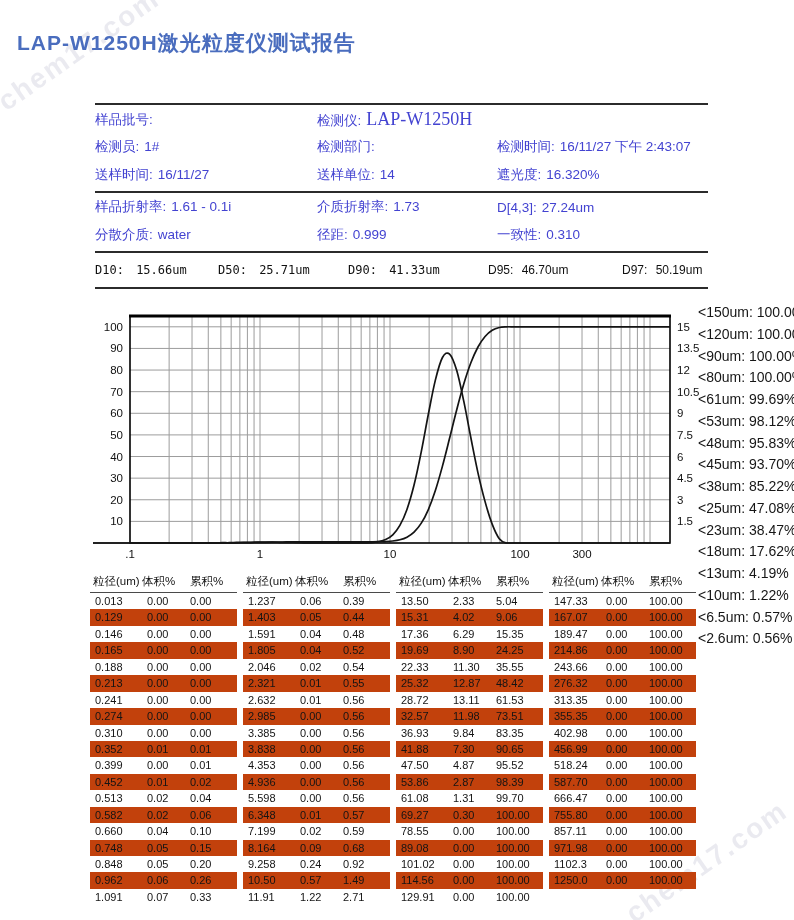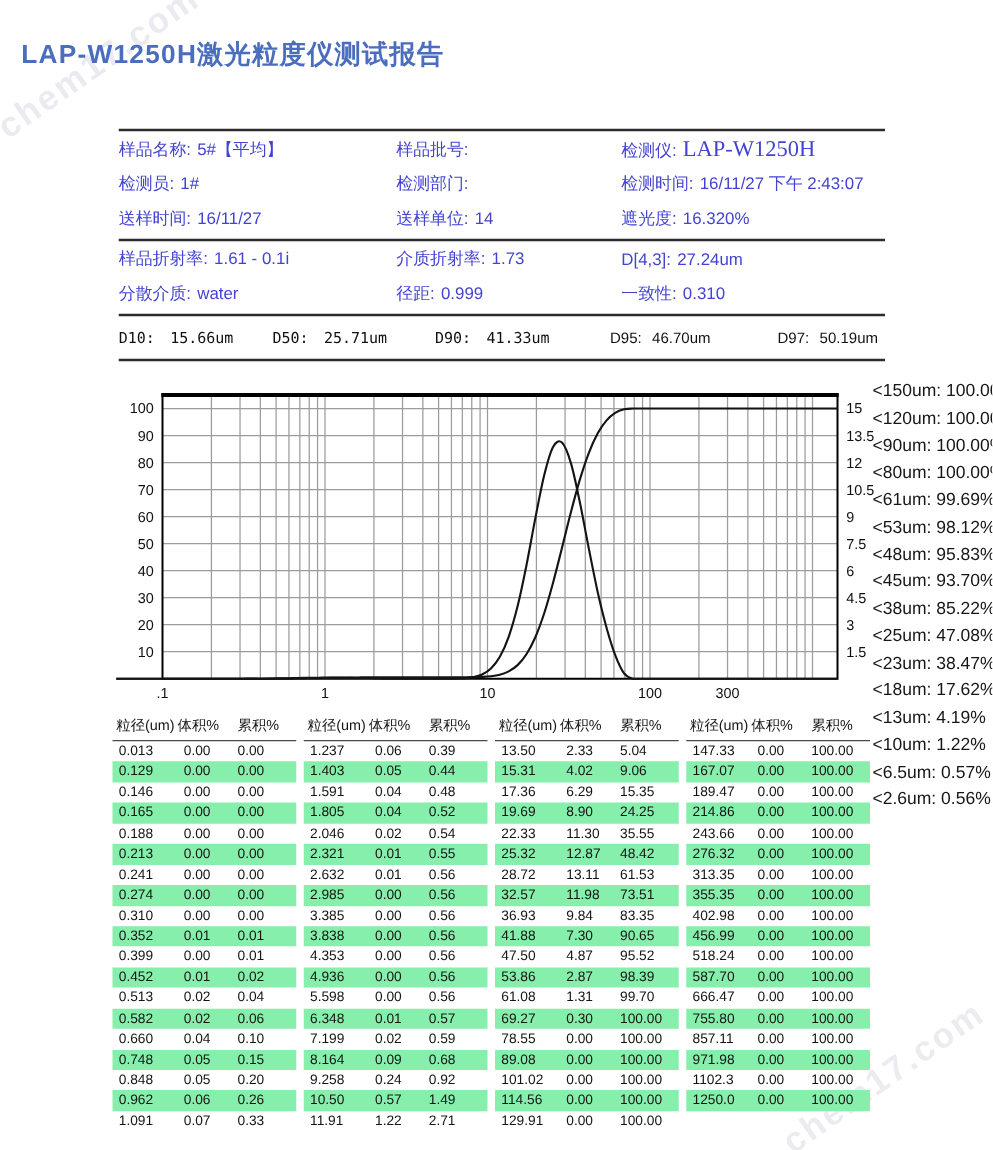--- a/index.html
+++ b/index.html
@@ -30,36 +30,35 @@
   .limits{position:absolute;left:698px;top:302px;width:95px;font-size:14px;color:#161616;}
   .lim{height:21.75px;line-height:21.75px;white-space:nowrap;}
   .lim .lsz{display:inline-block;min-width:47px;}
   
   .dtable{position:absolute;top:573px;width:147px;font-size:11px;color:#141414;}
   .thead{height:19px;line-height:17px;border-bottom:1px solid #4a4a4a;padding-left:3px;
          font-size:11.5px;white-space:nowrap;}
   .thead .h1{display:inline-block;width:49px;}
   .thead .h2{display:inline-block;width:48px;}
   .trow{height:16.45px;line-height:16.45px;padding-left:5px;white-space:nowrap;}
-  .trow.alt{background:#86efac;}
+  .trow.alt{background:#c2410c;}
   .trow .c1{display:inline-block;width:52px;}
   .trow .c2{display:inline-block;width:43px;}
 </style>
 </head>
 <body>
 
 <div class="page">
   <div class="wm wm-tl">chem17.com</div>
   <div class="wm wm-br">chem17.com</div>
   <h1 class="title">LAP-W1250H激光粒度仪测试报告</h1>
   <div class="info" id="info-block">
       <div class="rule"></div>
       <div class="grp">
         <div class="info-row">
-          <div class="info-cell"><span class="lab">样品名称:</span><span class="val">5#【平均】</span></div>
           <div class="info-cell"><span class="lab">样品批号:</span><span class="val"></span></div>
           <div class="info-cell"><span class="lab">检测仪:</span><span class="val val-serif">LAP-W1250H</span></div>
         </div>
         <div class="info-row">
           <div class="info-cell"><span class="lab">检测员:</span><span class="val">1#</span></div>
           <div class="info-cell"><span class="lab">检测部门:</span><span class="val"></span></div>
           <div class="info-cell"><span class="lab">检测时间:</span><span class="val">16/11/27 下午 2:43:07</span></div>
         </div>
         <div class="info-row">
           <div class="info-cell"><span class="lab">送样时间:</span><span class="val">16/11/27</span></div>

